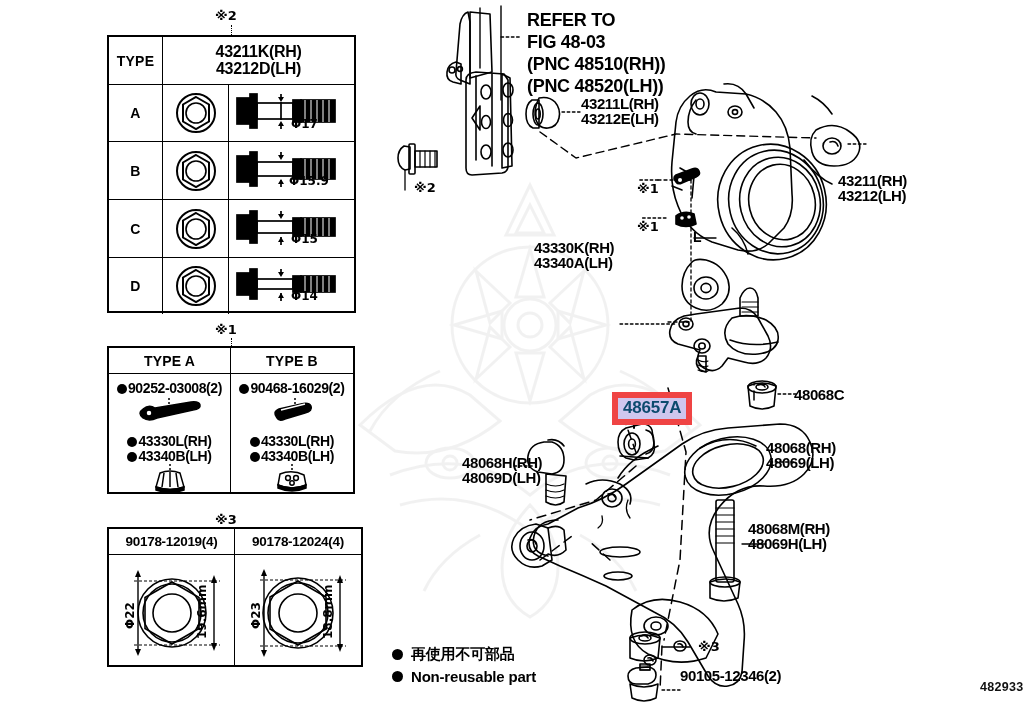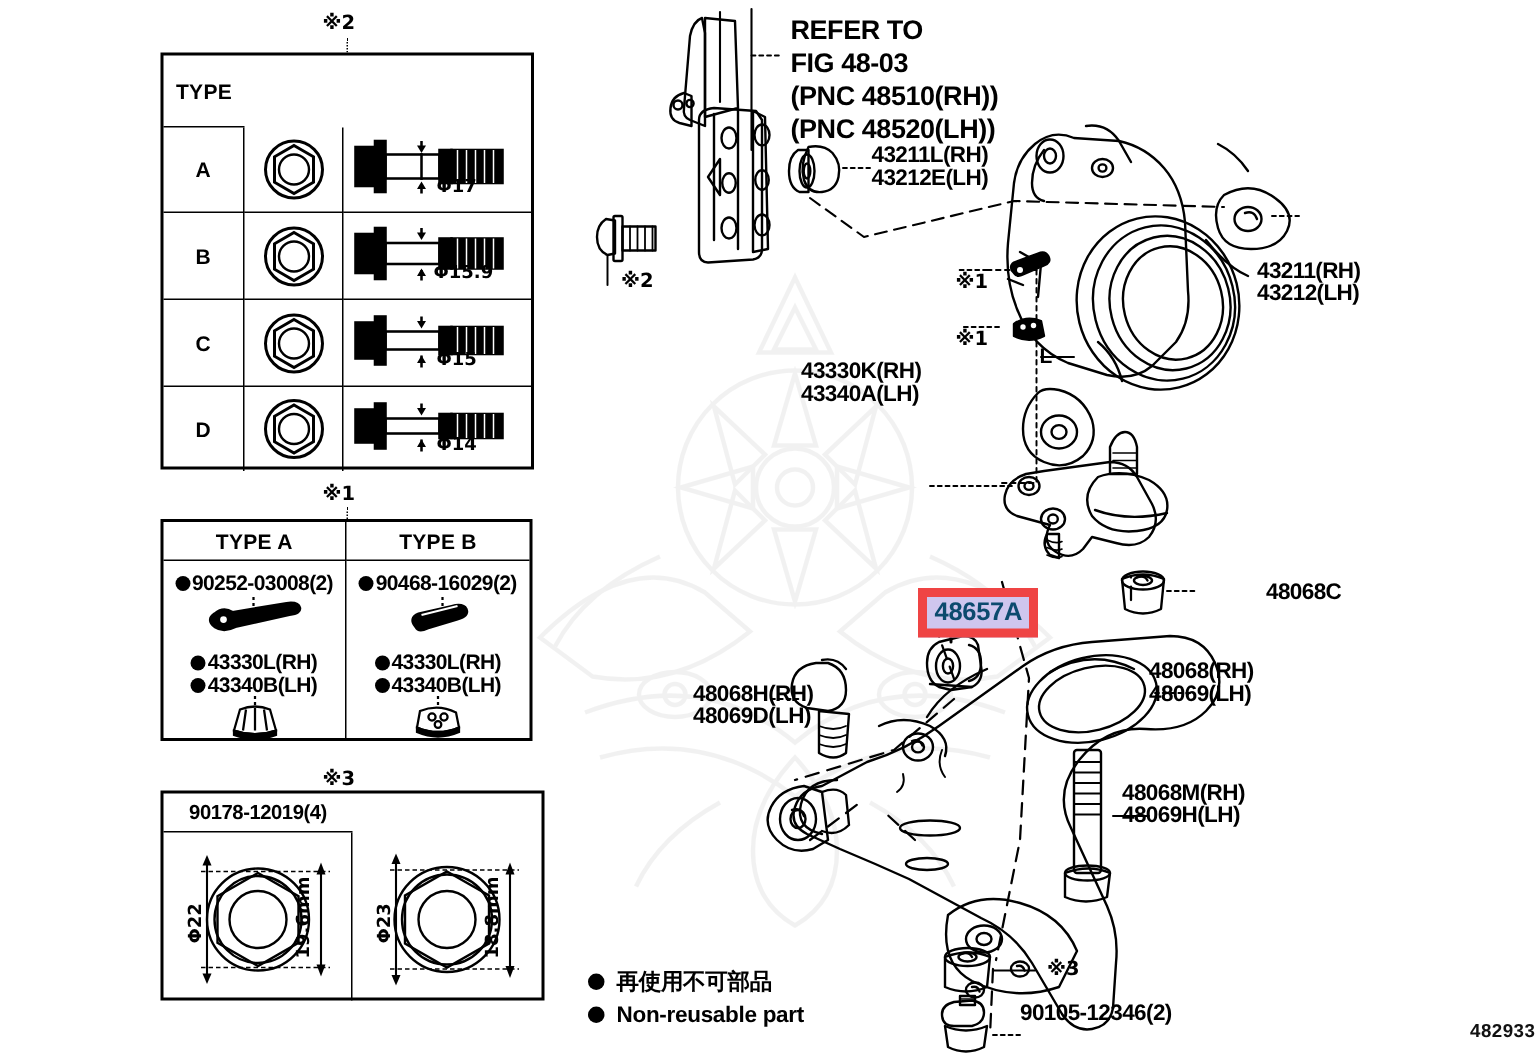--- a/index.html
+++ b/index.html
@@ -184,20 +184,24 @@
   </div>
 
   <div class="star" style="left:215px; top:8px;">※2</div>
   <div class="leader-v" style="left:231px; top:25px; height:12px;"></div>
 
   <div class="tbl" id="bolt-table" style="left:107px; top:35px; width:249px; height:278px;">
     <div class="row" style="height:48px;">
       <div class="cell" style="width:54px;">
         <span class="tbl-label">TYPE</span>
       </div>
+      <div class="cell" style="flex:1; flex-direction:column; border-right:none;">
+        <div class="hdr-txt">43211K(RH)</div>
+        <div class="hdr-txt">43212D(LH)</div>
+      </div>
     </div>
 
     <div class="row" style="height:57px;">
       <div class="cell" style="width:54px;">
         <span class="tbl-label">A</span>
       </div>
       <div class="cell" style="width:66px;">
         <svg width="44" height="46" viewBox="0 0 44 46">
           <circle class="ln" cx="22" cy="23" r="19" stroke-width="2"></circle>
           <polygon class="ln" points="22,7 35,14.5 35,31.5 22,39 9,31.5 9,14.5" stroke-width="2"></polygon>
@@ -398,20 +402,23 @@
   </div>
 
   <div class="star" style="left:215px; top:512px;">※3</div>
   <div class="leader-v" style="left:231px; top:528px; height:11px;"></div>
 
   <div class="tbl" id="nut-table" style="left:107px; top:527px; width:256px; height:140px;">
     <div class="row" style="height:26px;">
       <div class="cell" style="width:50%;">
         <span class="tbl-label" style="font-size:13.5px; letter-spacing:-0.3px;">90178-12019(4)</span>
       </div>
+      <div class="cell" style="width:50%; border-right:none;">
+        <span class="tbl-label" style="font-size:13.5px; letter-spacing:-0.3px;">90178-12024(4)</span>
+      </div>
     </div>
     <div class="row" style="height:112px;">
       <div class="cell" style="width:50%; border-bottom:none;">
         <svg width="124" height="108" viewBox="0 0 124 108">
           <g stroke="#000" fill="none" stroke-width="1.6">
             <circle cx="62" cy="56" r="34"></circle>
             <circle cx="62" cy="56" r="29"></circle>
             <polygon points="62,25 89,40.5 89,71.5 62,87 35,71.5 35,40.5"></polygon>
             <circle cx="62" cy="56" r="19"></circle>
             <line x1="24" y1="24" x2="110" y2="24" stroke-width="1" stroke-dasharray="3,2"></line>
@@ -699,21 +706,21 @@
   <div class="pn" style="left:838px; top:173px;">
     <div>43211(RH)</div>
     <div>43212(LH)</div>
   </div>
 
   <div class="pn" style="left:534px; top:240px;">
     <div>43330K(RH)</div>
     <div>43340A(LH)</div>
   </div>
 
-  <div class="pn" style="left:844px; top:387px;">48068C</div>
+  <div class="pn" style="left:794px; top:387px;">48068C</div>
 
   <div class="pn" style="left:766px; top:440px;">
     <div>48068(RH)</div>
     <div>48069(LH)</div>
   </div>
 
   <div class="pn" style="left:462px; top:455px;">
     <div>48068H(RH)</div>
     <div>48069D(LH)</div>
   </div>

